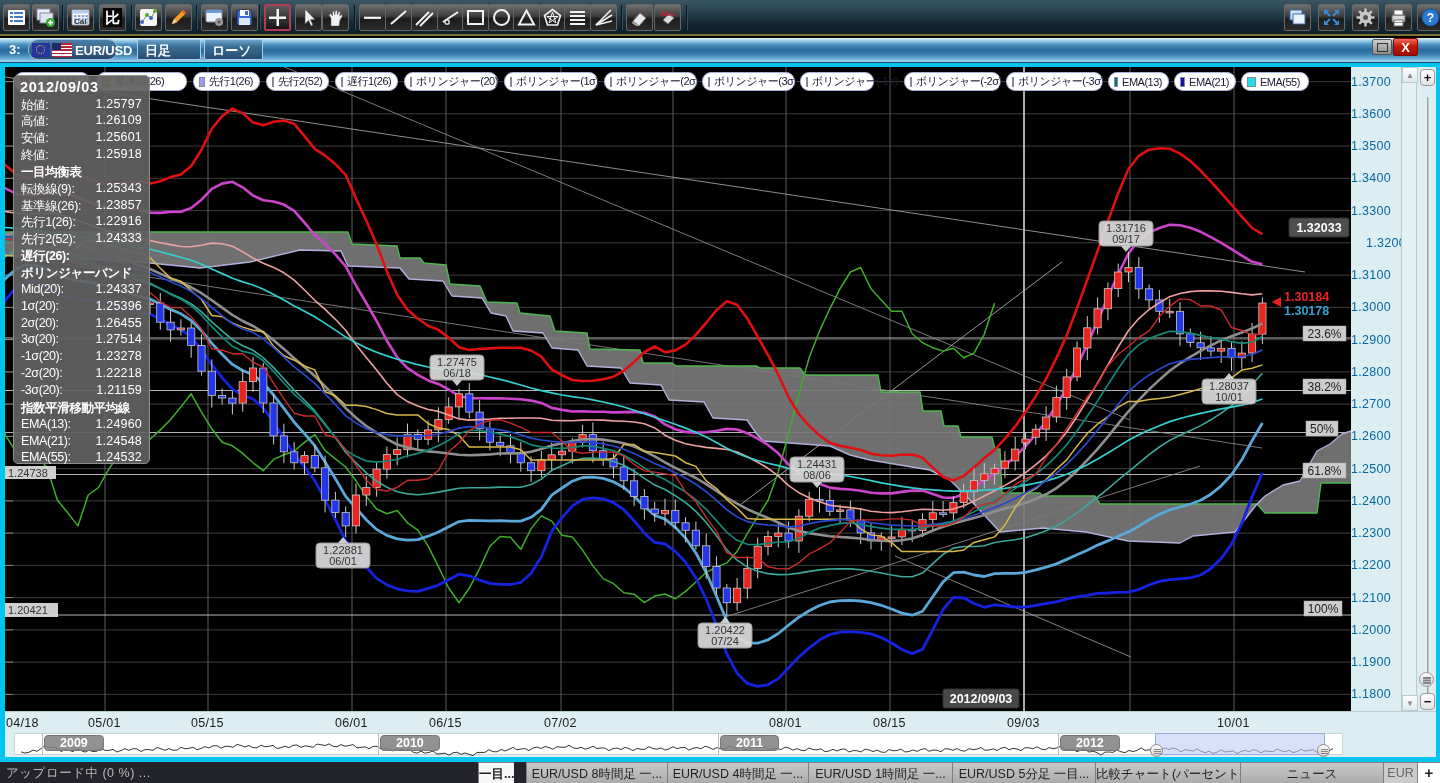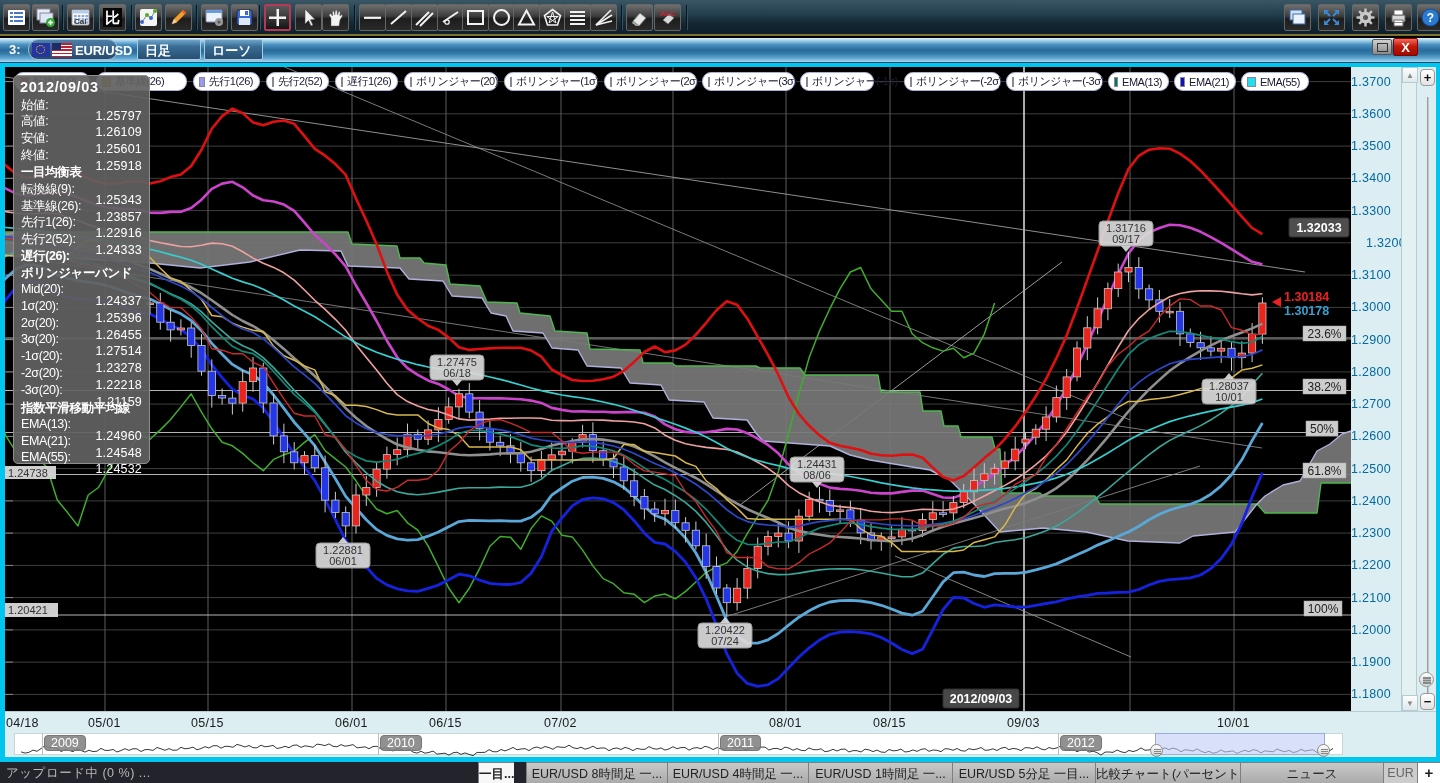--- a/index.html
+++ b/index.html
@@ -45,35 +45,35 @@
 #ztrack{position:absolute;left:9px;top:30px;width:2px;height:610px;background:linear-gradient(90deg,#888,#ddd)}
 #zthumb{position:absolute;left:1px;top:605px;width:15px;height:15px;border-radius:50%;background:linear-gradient(#fdfdfd,#cfd6d8);border:1px solid #999}
 #zthumb:before{content:"";position:absolute;left:3px;top:4px;width:8px;height:1.5px;background:#888;box-shadow:0 2.5px #888,0 5px #888}
 
 #daxis{position:absolute;left:5px;top:648px;width:1431px;height:22px;background:#dceef1;border-top:1px solid #b8cdd2}
 .dlab{position:absolute;top:4px;font-size:12.5px;color:#1a1a1a;letter-spacing:.3px}
 
 #navr{position:absolute;left:5px;top:670px;width:1431px;height:24px;background:#dceef1}
 #navwhite{position:absolute;left:9px;top:0px;width:1329px;height:22px;background:#fff;border:1px solid #c8d6da}
 .ysep{position:absolute;top:0;width:1px;height:22px;background:#bbb}
-.ypill{position:absolute;top:2px;height:16px;background:rgba(130,130,130,.88);border:1px solid #777;border-radius:4px;color:#fff;font-weight:normal;font-size:12.5px;padding:0 6px;line-height:15px}
+.ypill{position:absolute;top:2px;height:16px;background:rgba(130,130,130,.88);border:1px solid #777;border-radius:4px;color:#fff;font-weight:bold;font-size:12.5px;padding:0 15px;line-height:15px}
 #navhl{position:absolute;left:1150px;top:0;width:170px;height:22px;background:rgba(190,205,245,.6);border:1px solid #9aaede}
 .nhandle{position:absolute;top:11px;width:13px;height:13px;border-radius:50%;background:linear-gradient(#fff,#cfcfcf);border:1px solid #888}
 .nhandle i{position:absolute;left:3px;top:3.5px;width:7px;height:1px;background:#888;box-shadow:0 2px #888,0 4px #888}
 
 .pill{position:absolute;top:9px;height:19px;background:#fff;border:1px solid #a7b0d8;border-radius:9px;
  font-size:11px;color:#1a1a33;display:flex;align-items:center;padding:0 6px 0 5px;white-space:nowrap;letter-spacing:-.5px}
 .pill .sq{display:inline-block;width:9px;height:10px;margin-right:4px;border:1px solid #889}
 
 #tip{position:absolute;left:13px;top:12px;width:137px;height:389px;background:rgba(97,97,97,.93);
  border:1px solid #8f8f8f;border-radius:5px;color:#fff;z-index:30}
 #tip .hd{font-size:14.5px;font-weight:bold;padding:3px 0 0 6px;letter-spacing:.6px}
 #tip .r{position:absolute;left:7px;right:7px;height:17px;font-size:12.5px;letter-spacing:-.4px}
 #tip .r b{font-weight:bold}
-#tip .r .v{position:absolute;right:0;top:12px;letter-spacing:.2px}
+#tip .r .v{position:absolute;right:0;top:0;letter-spacing:.2px}
 
 #status{position:absolute;left:0;top:762px;width:1440px;height:21px;background:#23232b}
 #status .up{position:absolute;left:6px;top:3px;color:#b8b8b8;font-size:12.5px;letter-spacing:.5px}
 .tab{position:absolute;top:0;height:21px;background:linear-gradient(#c9c9c9,#ababab);border-left:1px solid #7e7e7e;border-top:1px solid #7e7e7e;
  color:#222;font-size:12.5px;text-align:center;padding-top:3px;overflow:hidden;white-space:nowrap}
 .tab.act{background:#f7f7f7;font-weight:bold}
 .tab.plus{background:#fff;font-weight:bold;font-size:15px;padding-top:1px}
 svg{display:block}
 .ic{display:block}
 </style></head>

